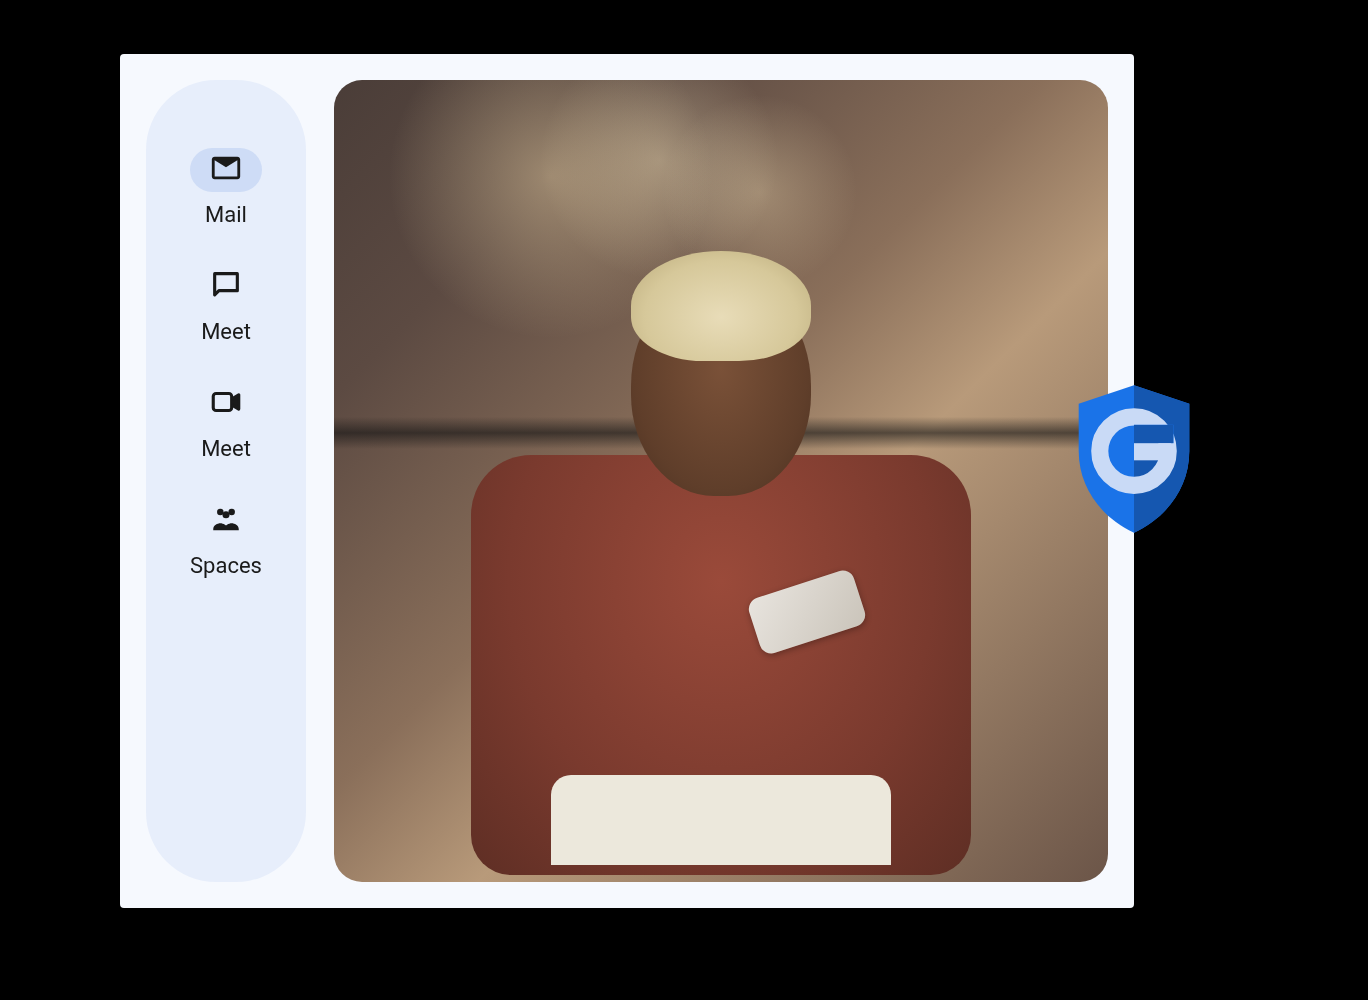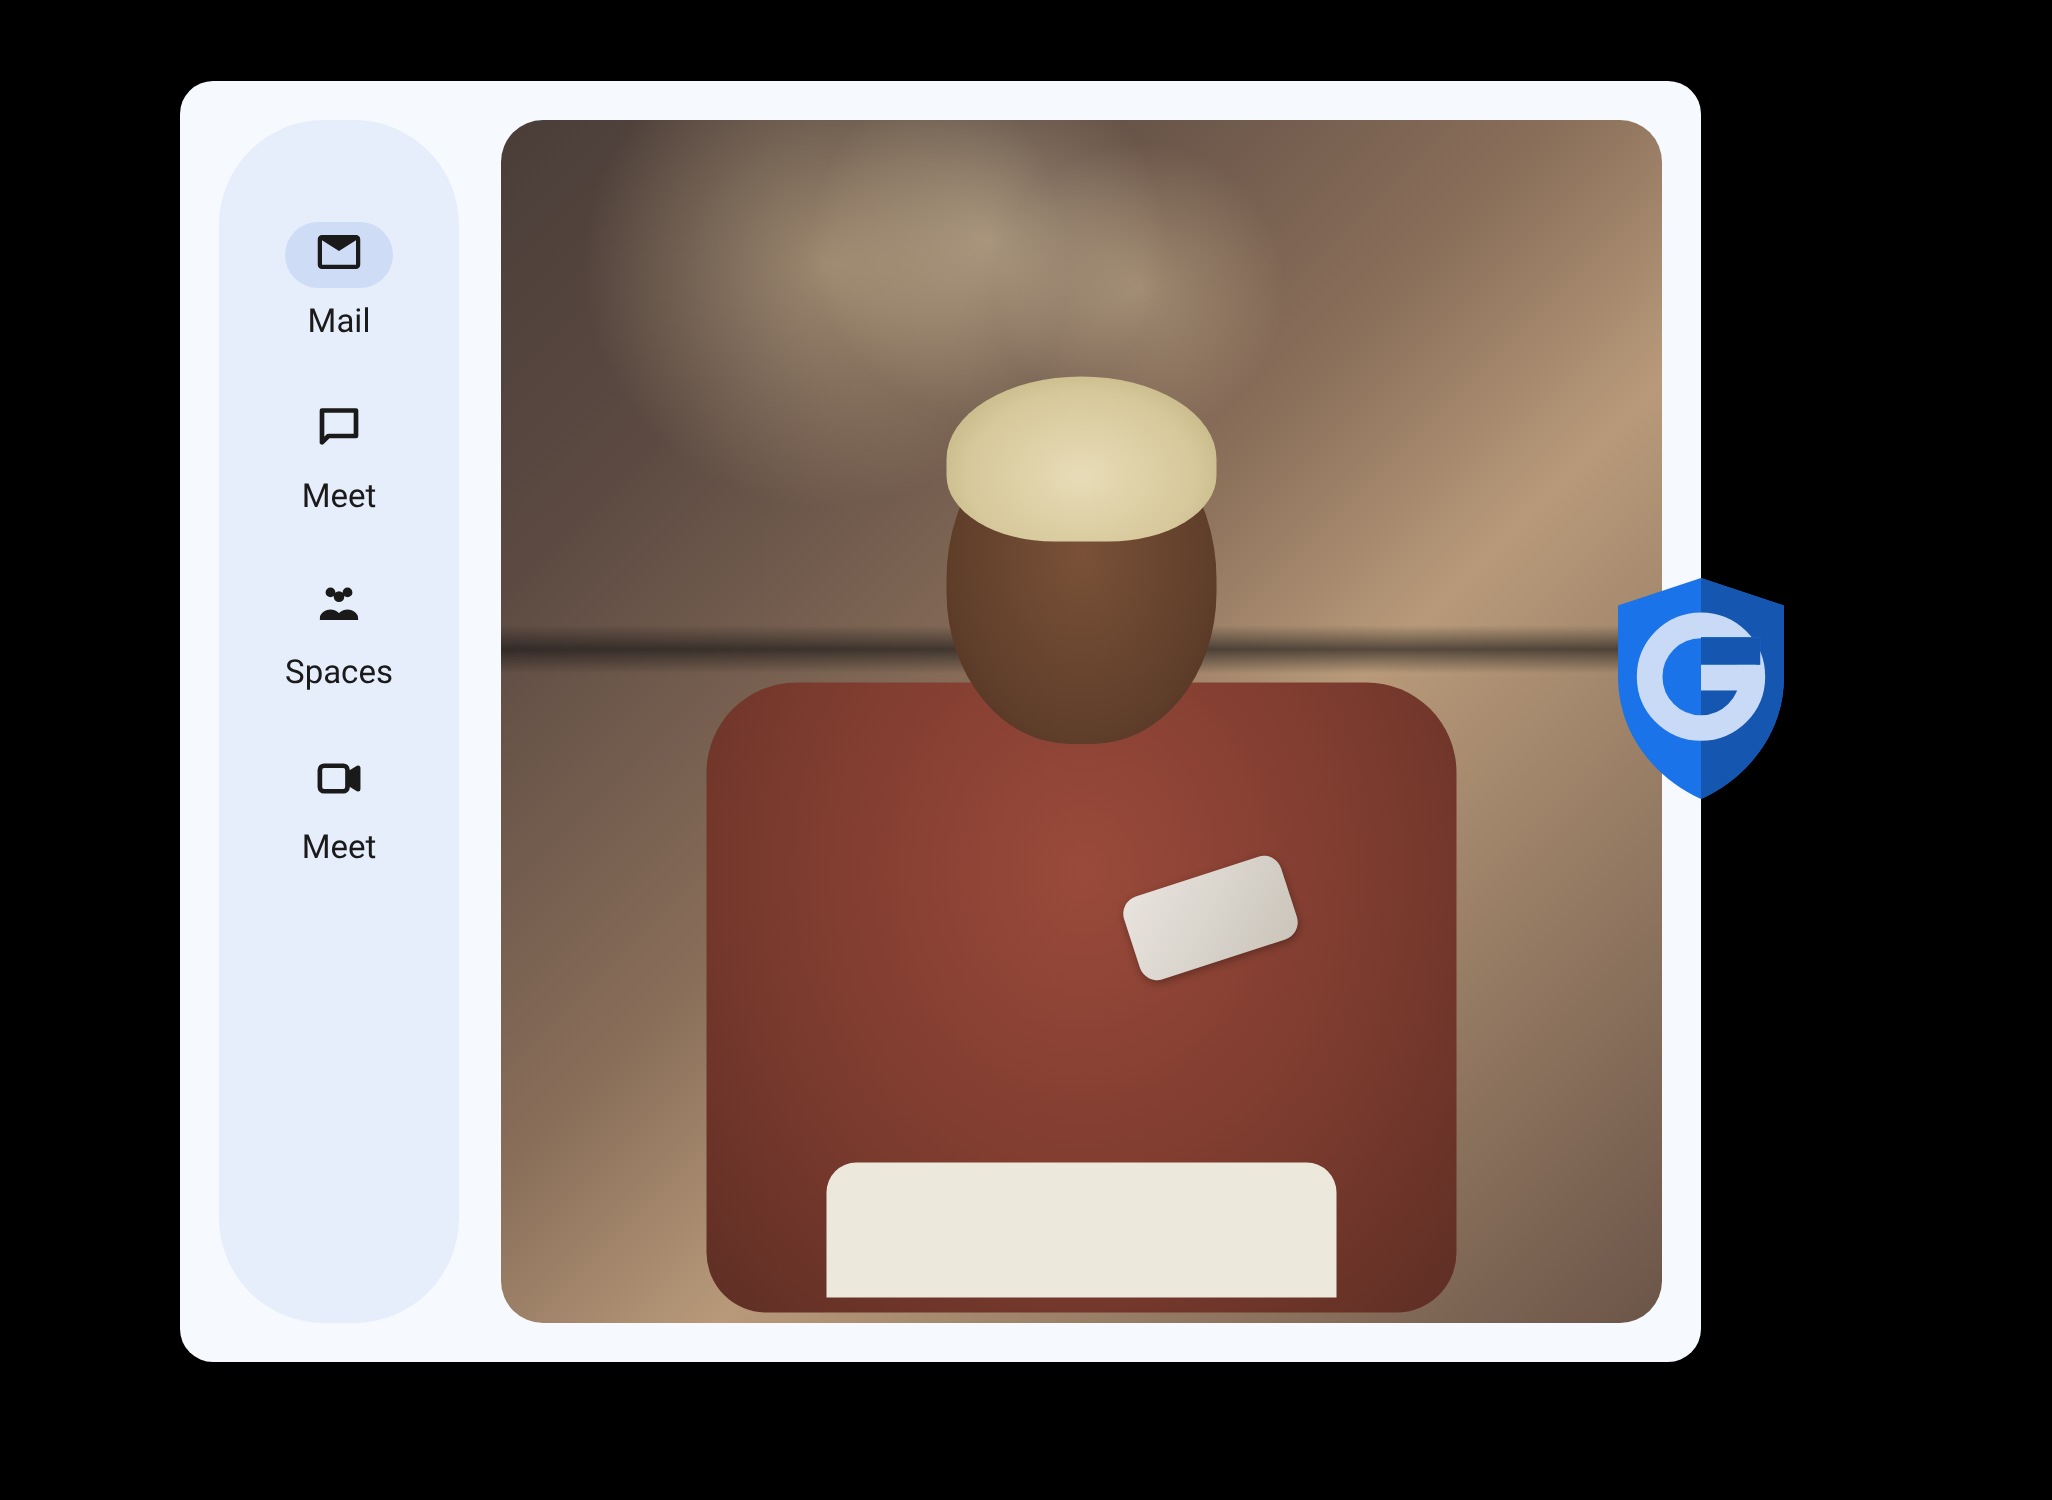--- a/index.html
+++ b/index.html
@@ -11,21 +11,21 @@
       display: flex;
       align-items: flex-start;
       justify-content: flex-start;
       padding: 54px 0 0 120px;
     }
     .card {
       position: relative;
       width: 1014px;
       height: 854px;
       background: #f6f9fe;
-      border-radius: 22px;
+      border-radius: 4px;
       padding: 26px;
       display: flex;
       gap: 28px;
     }
     .sidebar {
       width: 160px;
       background: #e7eefb;
       border-radius: 70px;
       padding: 68px 0 40px 0;
       display: flex;
@@ -168,41 +168,41 @@
               <path d="M4 4h16v12H7l-3 3V4z" stroke-linejoin="round"></path>
             </svg>
         </span>
       </div>
       <span class="nav-label">Meet</span>
     </div>
 
     <div class="nav-item">
       <div class="nav-icon-wrap">
         <span>
+          <svg viewBox="0 0 24 24" fill="none" stroke="#1a1a1a" stroke-width="2.2">
+              <rect x="3" y="6" width="13" height="12" rx="2"></rect>
+              <path d="M16 10l5-3v10l-5-3" stroke-linejoin="round" fill="#1a1a1a"></path>
+            </svg>
+        </span>
+      </div>
+      <span class="nav-label">Meet</span>
+    </div>
+
+    <div class="nav-item">
+      <div class="nav-icon-wrap">
+        <span>
           <svg viewBox="0 0 24 24" fill="#1a1a1a">
               <circle cx="8" cy="7" r="2.3"></circle>
               <circle cx="16" cy="7" r="2.3"></circle>
               <circle cx="12" cy="9" r="2.5"></circle>
               <path d="M3 19c0-2.5 3-4 5-4s5 1.5 5 4v1H3v-1zm8 0c0-2.5 3-4 5-4s5 1.5 5 4v1H11v-1z"></path>
             </svg>
         </span>
       </div>
       <span class="nav-label">Spaces</span>
-    </div>
-
-    <div class="nav-item">
-      <div class="nav-icon-wrap">
-        <span>
-          <svg viewBox="0 0 24 24" fill="none" stroke="#1a1a1a" stroke-width="2.2">
-              <rect x="3" y="6" width="13" height="12" rx="2"></rect>
-              <path d="M16 10l5-3v10l-5-3" stroke-linejoin="round" fill="#1a1a1a"></path>
-            </svg>
-        </span>
-      </div>
-      <span class="nav-label">Meet</span>
     </div>
 
   </div>
 
   <div class="photo-area">
     <div class="person">
       <div class="torso"></div>
       <div class="pants"></div>
       <div class="head"></div>
       <div class="hair"></div>

